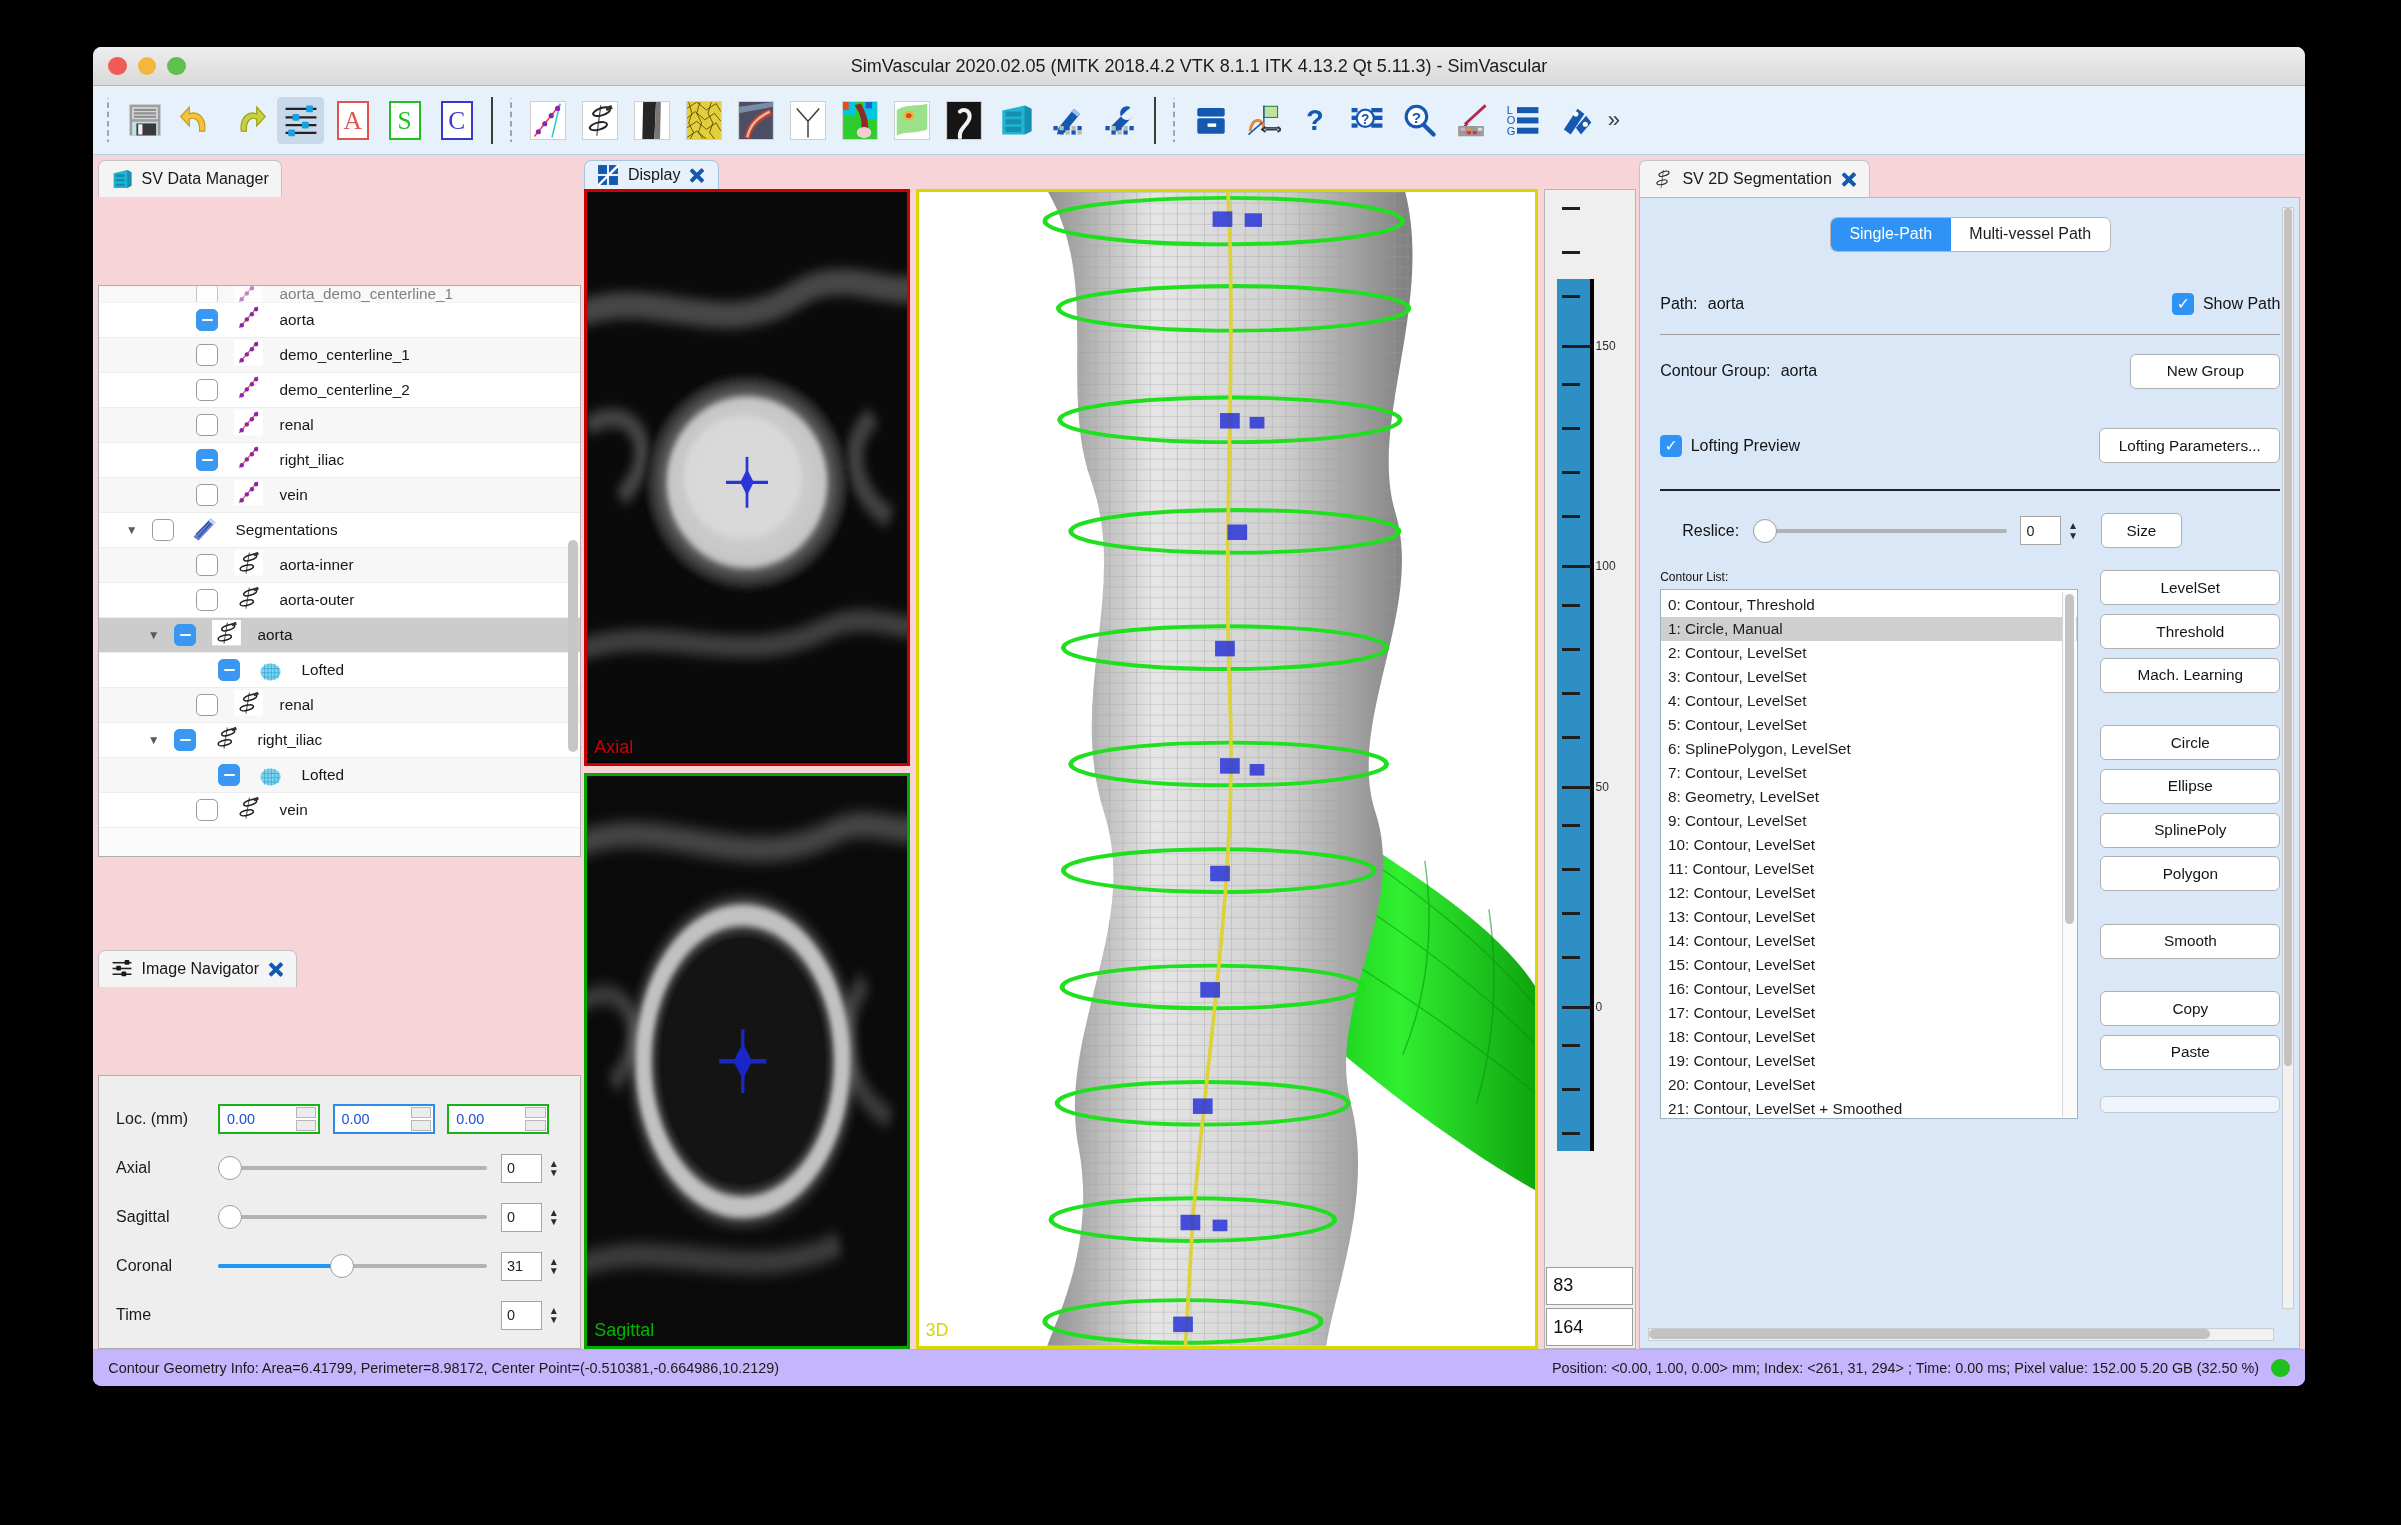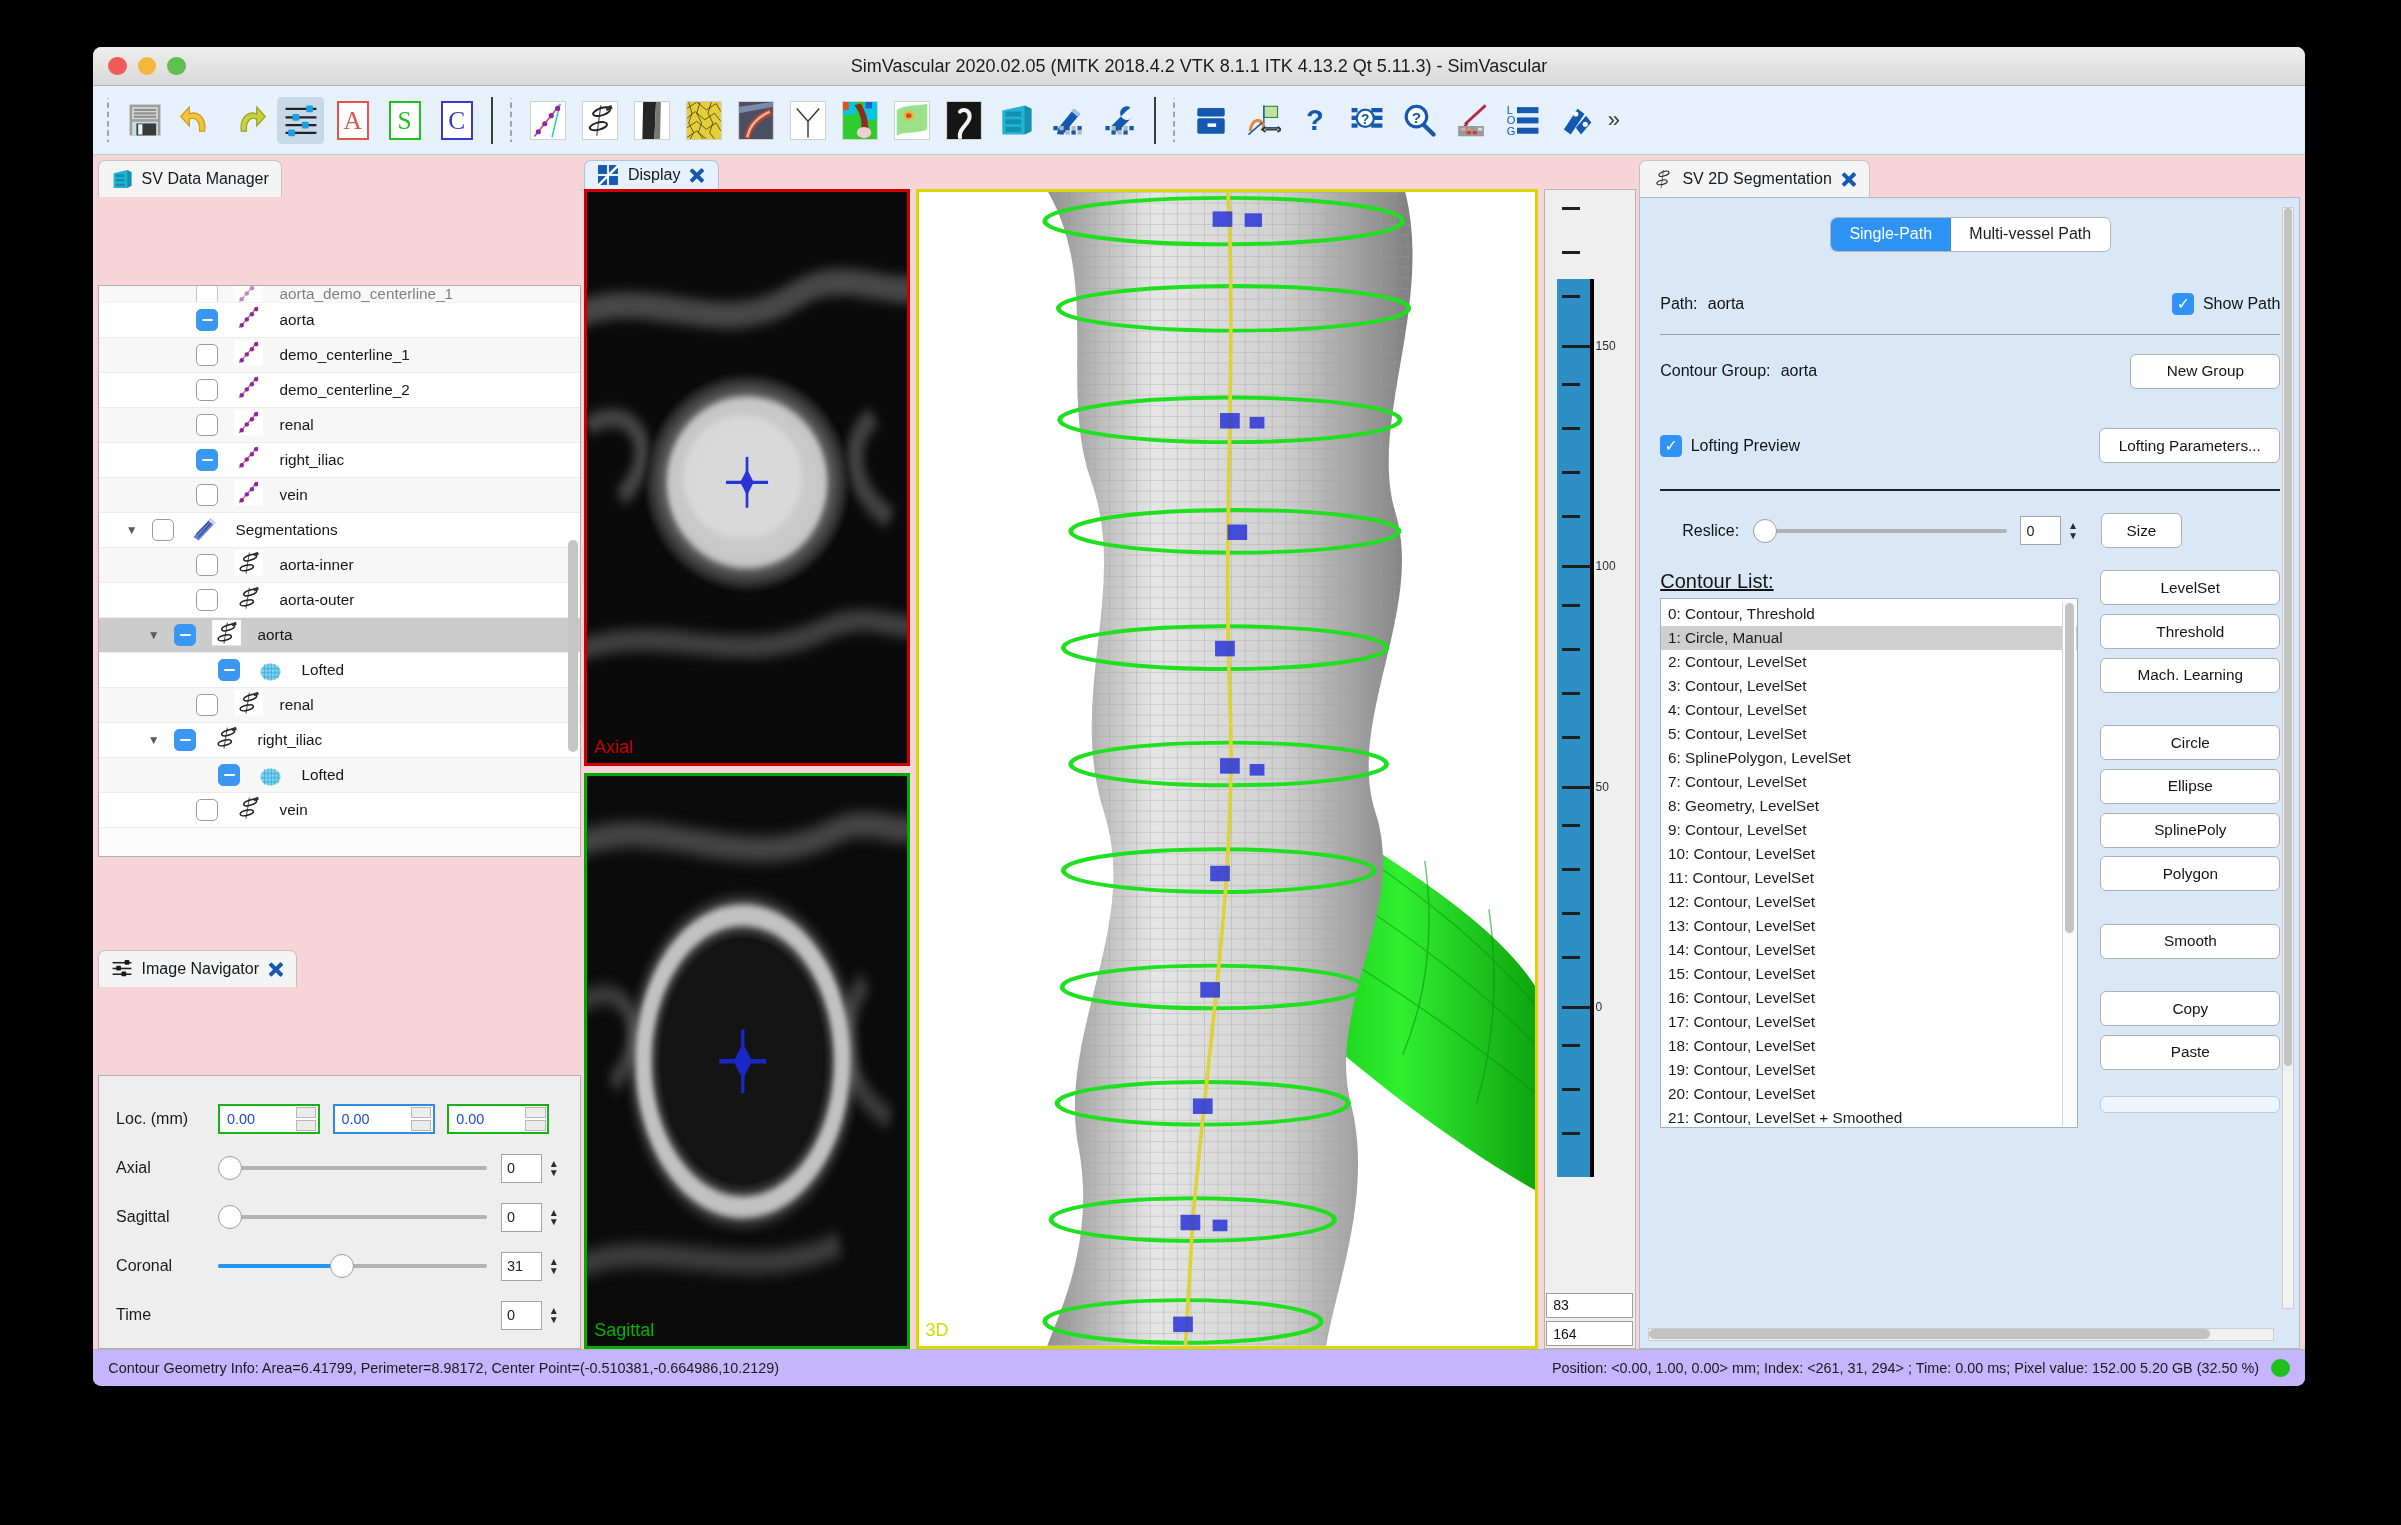--- a/index.html
+++ b/index.html
@@ -211,22 +211,22 @@
   .scale-area { flex: 1 1 auto; position: relative; }
   .scale-bar {
     position: absolute; left: 12px; width: 37px;
     background: #2d8fc4; border-right: 4.2px solid #000;
   }
   .tickrow { position: absolute; left: 17px; display: flex; align-items: center; gap: 5.1px; }
   .tick { width: 18.6px; height: 2.5px; background: #1f1f1f; display:block; }
   .tick.lg { width: 29px; }
   .ticklabel { font-size: 12px; color: #2c2c2c; }
   .scalebox {
-    height: 25px; background: #fff; border: 0.8px solid #9d9d9d;
-    font-size: 14px; color: #111; display: flex; align-items: center;
+    height: 38px; background: #fff; border: 0.8px solid #9d9d9d;
+    font-size: 18px; color: #111; display: flex; align-items: center;
     padding-left: 6px; margin: 1.7px;
   }
   
   .seg-body {
     flex: 1 1 auto; background: #d9e7f7; border: 0.8px solid #a6bdd6;
     min-height: 0; position: relative; overflow: hidden;
     padding: 13.6px 18.6px 0 20.3px;
   }
   .tabpill {
     display: inline-flex; border: 0.8px solid #b5b5b5; border-radius: 6.8px;
@@ -1137,21 +1137,21 @@
           <div class="numbox">0</div>
           <div class="arrows">
               <span>▲</span>
               <span>▼</span>
             </div>
           <button class="btn" style="width:81px; margin-left:18.6px;">Size</button>
         </div>
 
         <div style="margin-top:22px; display:flex; gap:22px;">
           <div style="flex:1 1 auto; min-width:0;">
-            <div style="font-size:20px; color:#131313; margin-bottom:5.1px;text-decoration:underline;">Contour List:</div>
+            <div style="font-size:12px; color:#131313; margin-bottom:5.1px;">Contour List:</div>
             <div class="listbox" style="height:530px;">
               <div id="contourlist" style="padding-top:2.5px;">
                   <div class="litem">0: Contour, Threshold</div>
                   <div class="litem sel">1: Circle, Manual</div>
                   <div class="litem">2: Contour, LevelSet</div>
                   <div class="litem">3: Contour, LevelSet</div>
                   <div class="litem">4: Contour, LevelSet</div>
                   <div class="litem">5: Contour, LevelSet</div>
                   <div class="litem">6: SplinePolygon, LevelSet</div>
                   <div class="litem">7: Contour, LevelSet</div>

